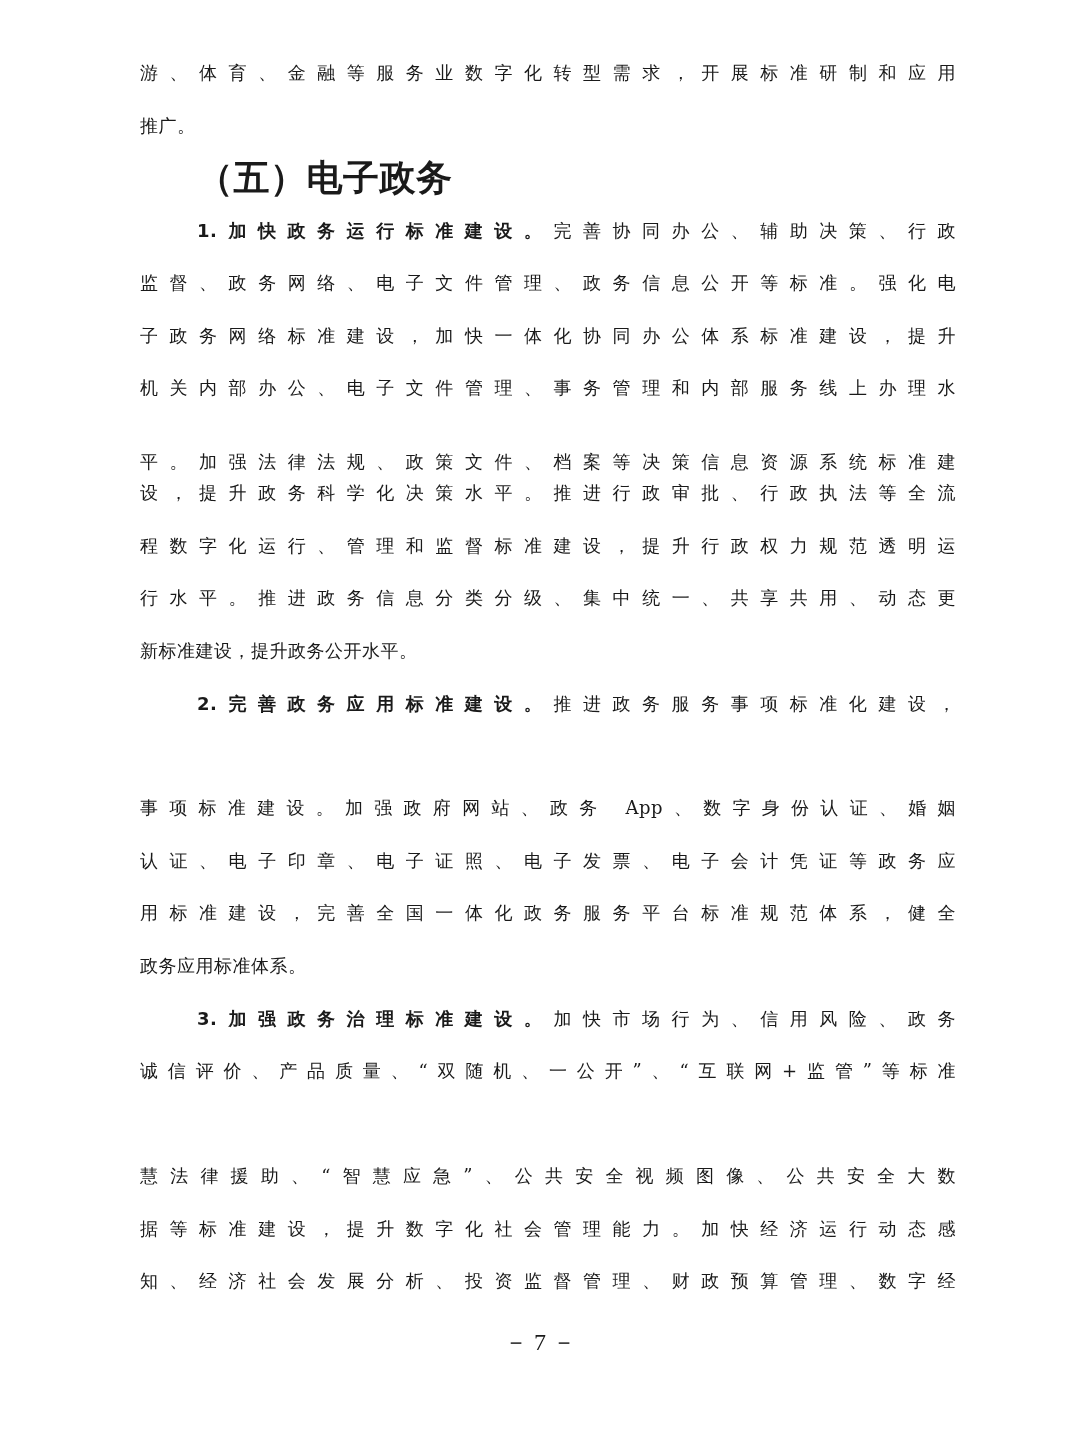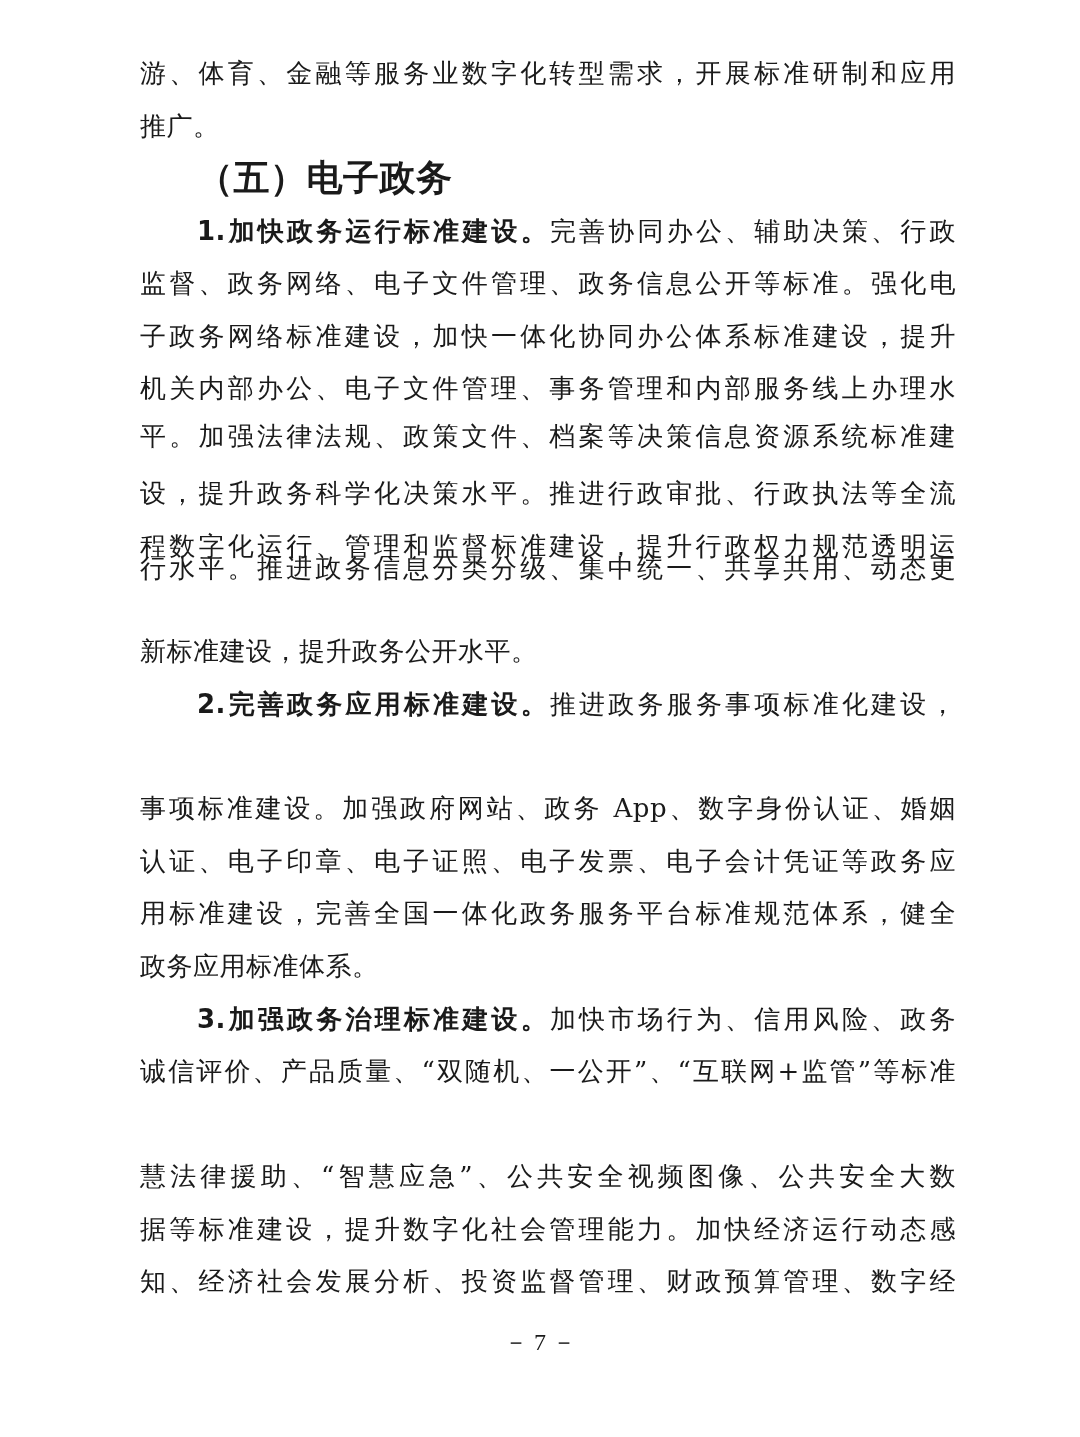--- a/index.html
+++ b/index.html
@@ -1,20 +1,20 @@
 <!DOCTYPE html>
 <html><head>
 <meta charset="utf-8">
 <style>
   html, body { margin:0; padding:0; background:#ffffff; }
   body { width:1080px; height:1437px; position:relative; overflow:hidden;
          font-family: "DejaVu Serif", "Liberation Serif", serif; color:#1a1a1a; }
   .page { position:absolute; left:0; top:0; width:1080px; height:1437px; background:#fff; }
   .line { position:absolute; left:140px; width:816px; height:40px; line-height:40px;
-          font-size:26px; white-space:nowrap; letter-spacing:0.5px; }
+          font-size:18px; white-space:nowrap; letter-spacing:0.5px; }
   .justify { text-align:justify; text-align-last:justify; }
   .indent { left:197px; width:759px; }
   .heading { left:197px; font-weight:bold; font-family:"DejaVu Sans", sans-serif; font-size:36px; }
   .bold { font-weight:bold; font-family:"DejaVu Sans", sans-serif; }
   .pagenum { position:absolute; left:0; width:1080px; top:1326px; text-align:center;
              font-size:24px; font-family:"Liberation Serif", serif; }
 </style>
 </head>
 <body>
 
@@ -22,24 +22,24 @@
 
   <div class="line justify" style="top:53px">游、体育、金融等服务业数字化转型需求，开展标准研制和应用</div>
   <div class="line" style="top:106px">推广。</div>
 
   <div class="line heading" style="top:158px">（五）电子政务</div>
 
   <div class="line indent justify" style="top:211px"><span class="bold">1.加快政务运行标准建设。</span><span>完善协同办公、辅助决策、行政</span></div>
   <div class="line justify" style="top:263px">监督、政务网络、电子文件管理、政务信息公开等标准。强化电</div>
   <div class="line justify" style="top:316px">子政务网络标准建设，加快一体化协同办公体系标准建设，提升</div>
   <div class="line justify" style="top:368px">机关内部办公、电子文件管理、事务管理和内部服务线上办理水</div>
-  <div class="line justify" style="top:416px">平。加强法律法规、政策文件、档案等决策信息资源系统标准建</div>
+  <div class="line justify" style="top:442px">平。加强法律法规、政策文件、档案等决策信息资源系统标准建</div>
   <div class="line justify" style="top:473px">设，提升政务科学化决策水平。推进行政审批、行政执法等全流</div>
   <div class="line justify" style="top:526px">程数字化运行、管理和监督标准建设，提升行政权力规范透明运</div>
-  <div class="line justify" style="top:548px">行水平。推进政务信息分类分级、集中统一、共享共用、动态更</div>
+  <div class="line justify" style="top:578px">行水平。推进政务信息分类分级、集中统一、共享共用、动态更</div>
   <div class="line" style="top:631px">新标准建设，提升政务公开水平。</div>
 
   <div class="line indent justify" style="top:684px"><span class="bold">2.完善政务应用标准建设。</span><span>推进政务服务事项标准化建设，</span></div>
   <div class="line justify" style="top:788px">事项标准建设。加强政府网站、政务 App、数字身份认证、婚姻</div>
   <div class="line justify" style="top:841px">认证、电子印章、电子证照、电子发票、电子会计凭证等政务应</div>
   <div class="line justify" style="top:893px">用标准建设，完善全国一体化政务服务平台标准规范体系，健全</div>
   <div class="line" style="top:946px">政务应用标准体系。</div>
 
   <div class="line indent justify" style="top:999px"><span class="bold">3.加强政务治理标准建设。</span><span>加快市场行为、信用风险、政务</span></div>
   <div class="line justify" style="top:1051px">诚信评价、产品质量、“双随机、一公开”、“互联网+监管”等标准</div>

